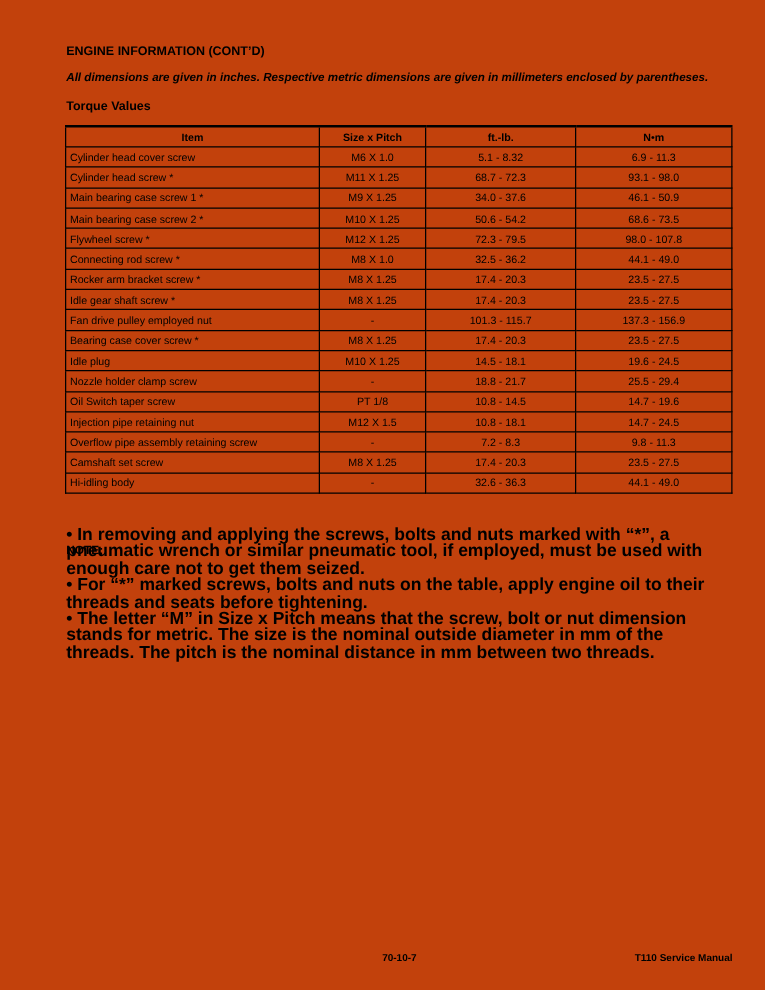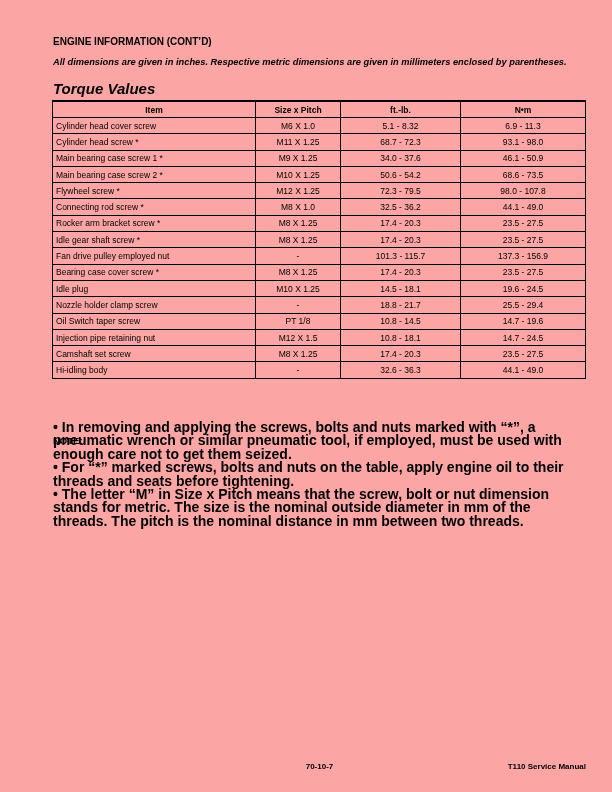--- a/index.html
+++ b/index.html
@@ -1,40 +1,40 @@
 <!DOCTYPE html>
 <html><head>
 <meta charset="utf-8">
 <style>
   html, body { margin: 0; padding: 0; background: #ffffff; }
   .page {
     position: relative;
     width: 612px;
     height: 792px;
-    background: #fca5a5;
+    background: #c2410c;
     color: #000000;
     font-family: "Liberation Sans", "DejaVu Sans", sans-serif;
     overflow: hidden;
   }
   .title {
     position: absolute;
     top: 36px; left: 53px;
     font-size: 10px; font-weight: bold;
     white-space: nowrap;
   }
   .subtitle {
     position: absolute;
     top: 57px; left: 53px; width: 536px;
     font-size: 9.3px; font-weight: bold; font-style: italic;
     white-space: nowrap;
   }
   .section-heading {
     position: absolute;
     top: 80px; left: 53px;
-    font-size: 15px; font-weight: bold; font-style: italic;
+    font-size: 10px; font-weight: bold;
   }
   .torque-table {
     position: absolute;
     top: 100px; left: 52px;
     width: 533px;
     border-collapse: collapse;
     table-layout: fixed;
   }
   .torque-table th, .torque-table td {
     border: 1px solid #000000;
@@ -183,20 +183,26 @@
           <td>10.8 - 14.5</td>
           <td>14.7 - 19.6</td>
         </tr>
         <tr>
           <td class="item-cell">Injection pipe retaining nut</td>
           <td>M12 X 1.5</td>
           <td>10.8 - 18.1</td>
           <td>14.7 - 24.5</td>
         </tr>
         <tr>
+          <td class="item-cell">Overflow pipe assembly retaining screw</td>
+          <td>-</td>
+          <td>7.2 - 8.3</td>
+          <td>9.8 - 11.3</td>
+        </tr>
+        <tr>
           <td class="item-cell">Camshaft set screw</td>
           <td>M8 X 1.25</td>
           <td>17.4 - 20.3</td>
           <td>23.5 - 27.5</td>
         </tr>
         <tr>
           <td class="item-cell">Hi-idling body</td>
           <td>-</td>
           <td>32.6 - 36.3</td>
           <td>44.1 - 49.0</td>

